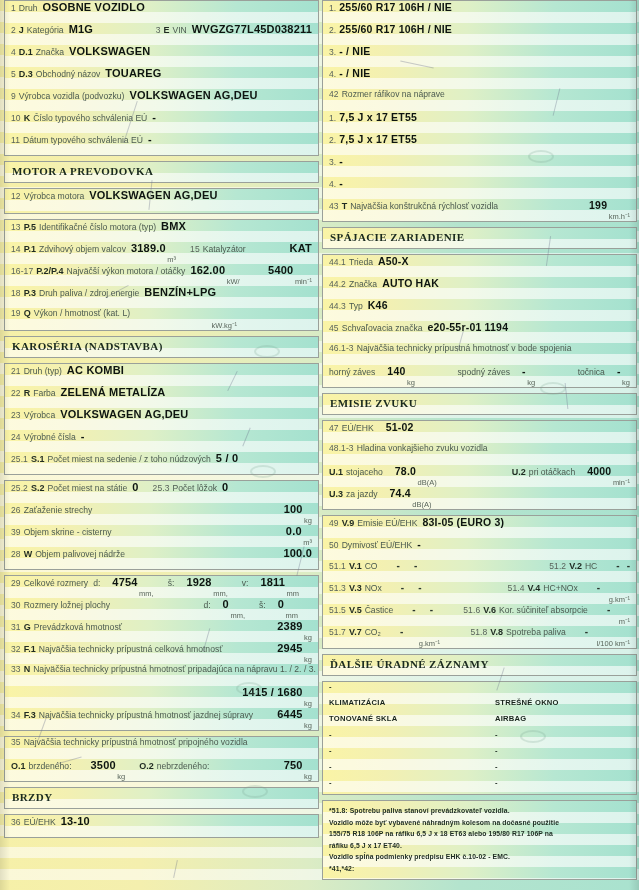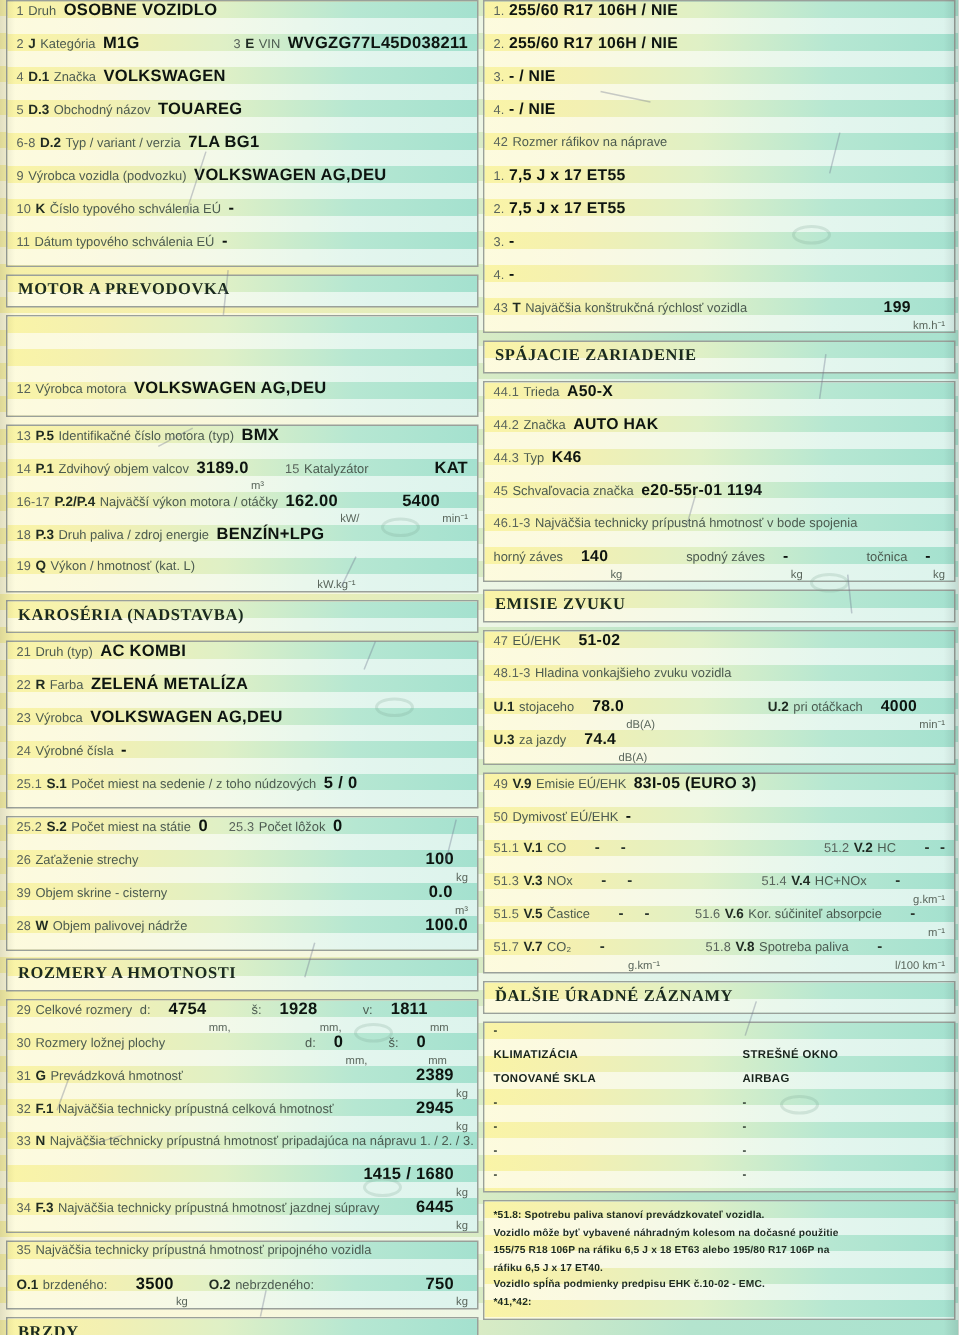--- a/index.html
+++ b/index.html
@@ -63,21 +63,21 @@
   .block .inner { position: relative; z-index: 1; }
 
   .row {
     position: relative;
     display: flex;
     align-items: baseline;
     padding: 0 6px;
     height: 22px;
     white-space: nowrap;
   }
-  .row.tall { height: 24px; margin-top: 42px; }
+  .row.tall { height: 24px; }
 
   .num {
     color: #59635c;
     font-size: 8.5px;
     letter-spacing: 0.1px;
     margin-right: 3px;
   }
   .code {
     color: #1f2a22;
     font-size: 9px;
@@ -209,26 +209,20 @@
             <span class="lbl">Značka</span>
             <span class="val">VOLKSWAGEN</span>
           </div>
           <div class="row">
             <span class="num">5</span>
             <span class="code">D.3</span>
             <span class="lbl">Obchodný názov</span>
             <span class="val">TOUAREG</span>
           </div>
           <div class="row">
-            <span class="num">6-8</span>
-            <span class="code">D.2</span>
-            <span class="lbl">Typ / variant / verzia</span>
-            <span class="val">7LA BG1</span>
-          </div>
-          <div class="row">
             <span class="num">9</span>
             <span class="lbl">Výrobca vozidla (podvozku)</span>
             <span class="val">VOLKSWAGEN AG,DEU</span>
           </div>
           <div class="row">
             <span class="num">10</span>
             <span class="code">K</span>
             <span class="lbl">Číslo typového schválenia EÚ</span>
             <span class="val">-</span>
           </div>
@@ -377,26 +371,20 @@
           <div class="row">
             <span class="num">28</span>
             <span class="code">W</span>
             <span class="lbl">Objem palivovej nádrže</span>
             <span class="spacer"></span>
             <span class="val">100.0</span>
           </div>
         </div>
     </div>
 
-    <div class="block hdr-block">
-      <div class="bg"></div>
-      <div class="inner">
-        <div class="hdr">ROZMERY A HMOTNOSTI</div>
-      </div>
-    </div>
 
     <div class="block">
       <div class="bg"></div>
       <div class="inner" id="dimension-rows">
           <div class="row">
             <span class="num">29</span>
             <span class="lbl">Celkové rozmery</span>
             <span class="spacer"></span>
             <span class="lbl">d:</span>
             <span class="gap-sm"></span>

